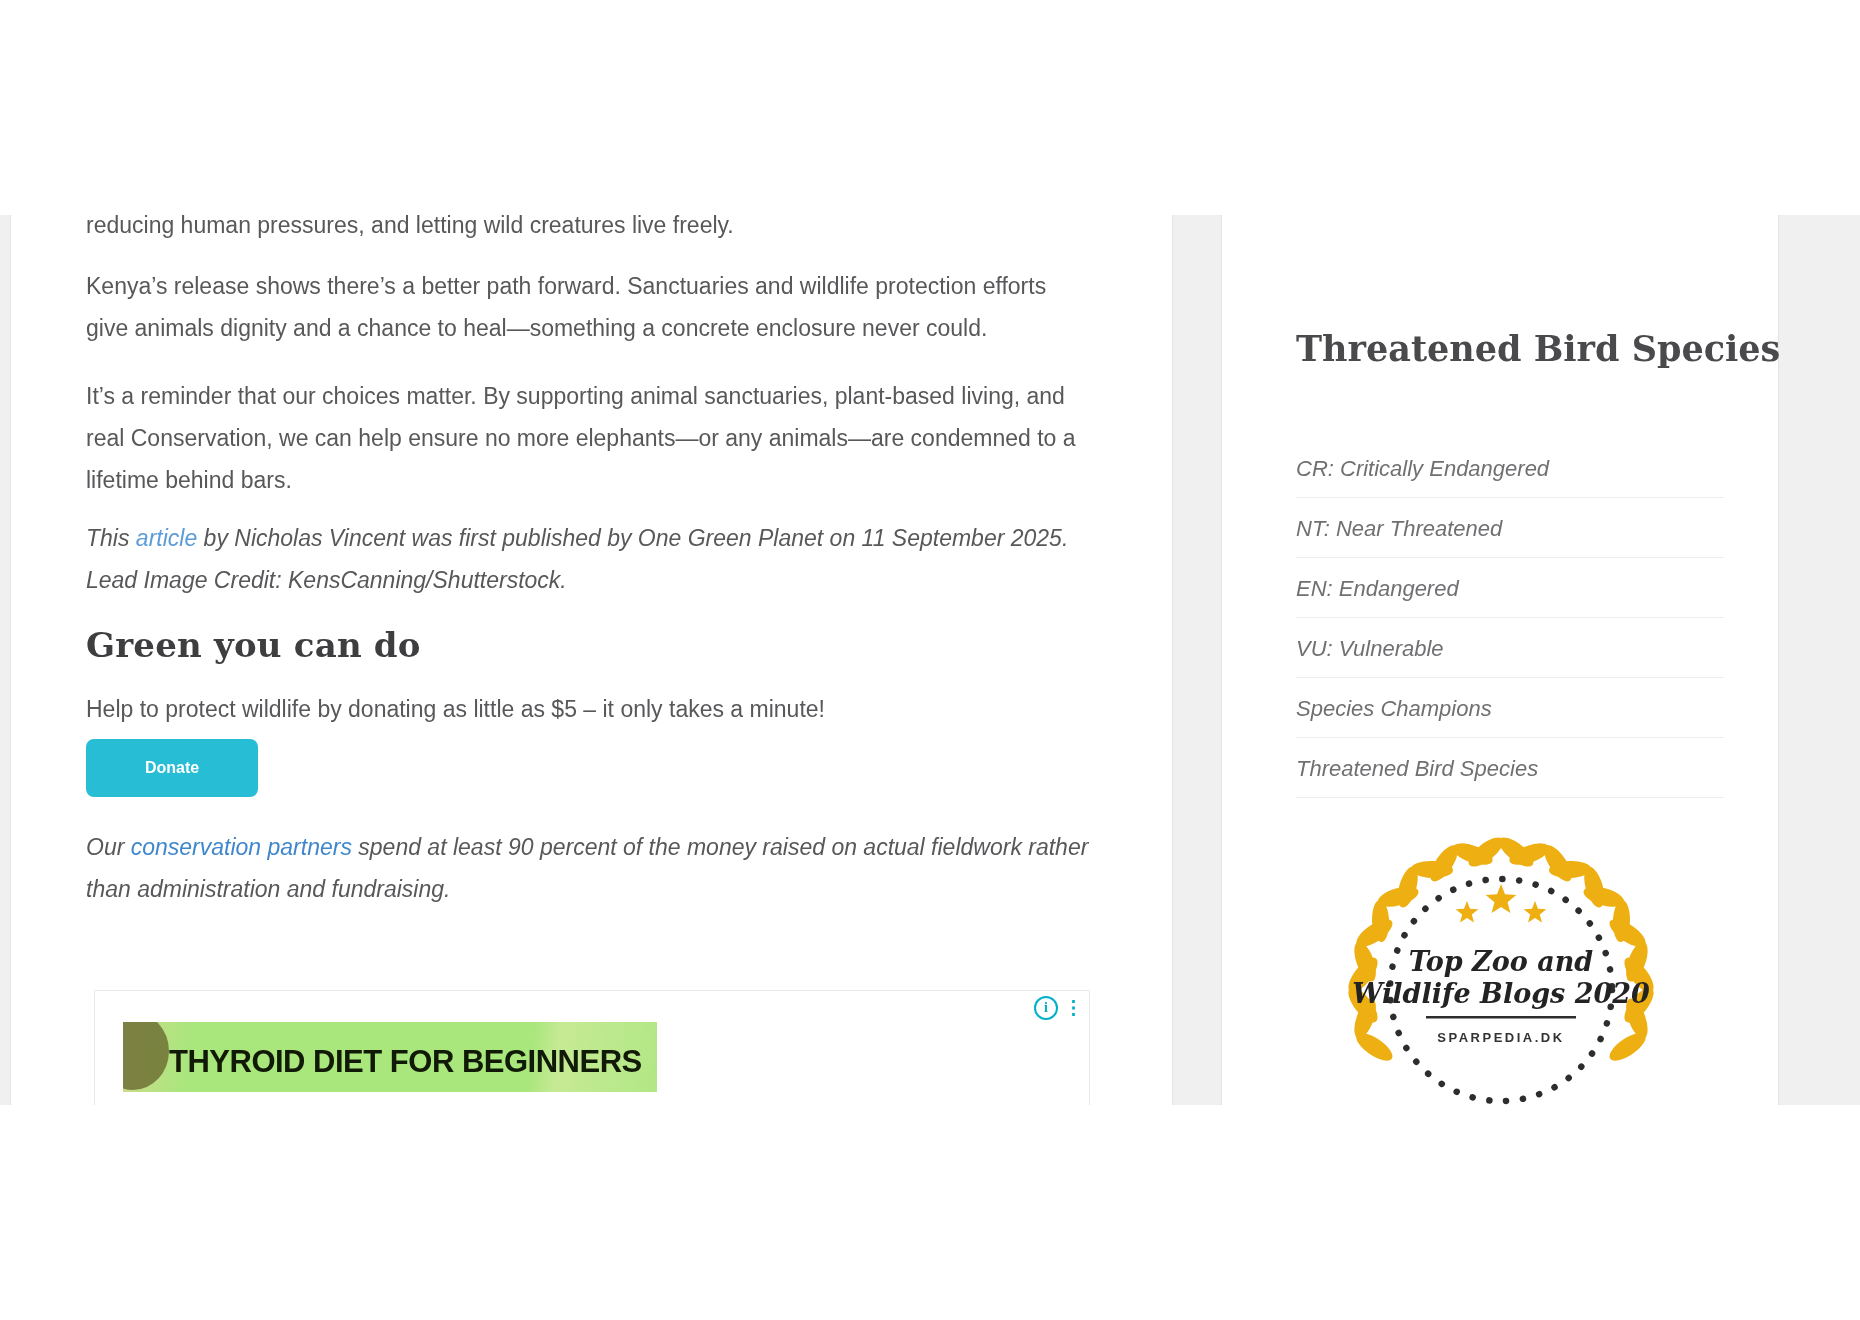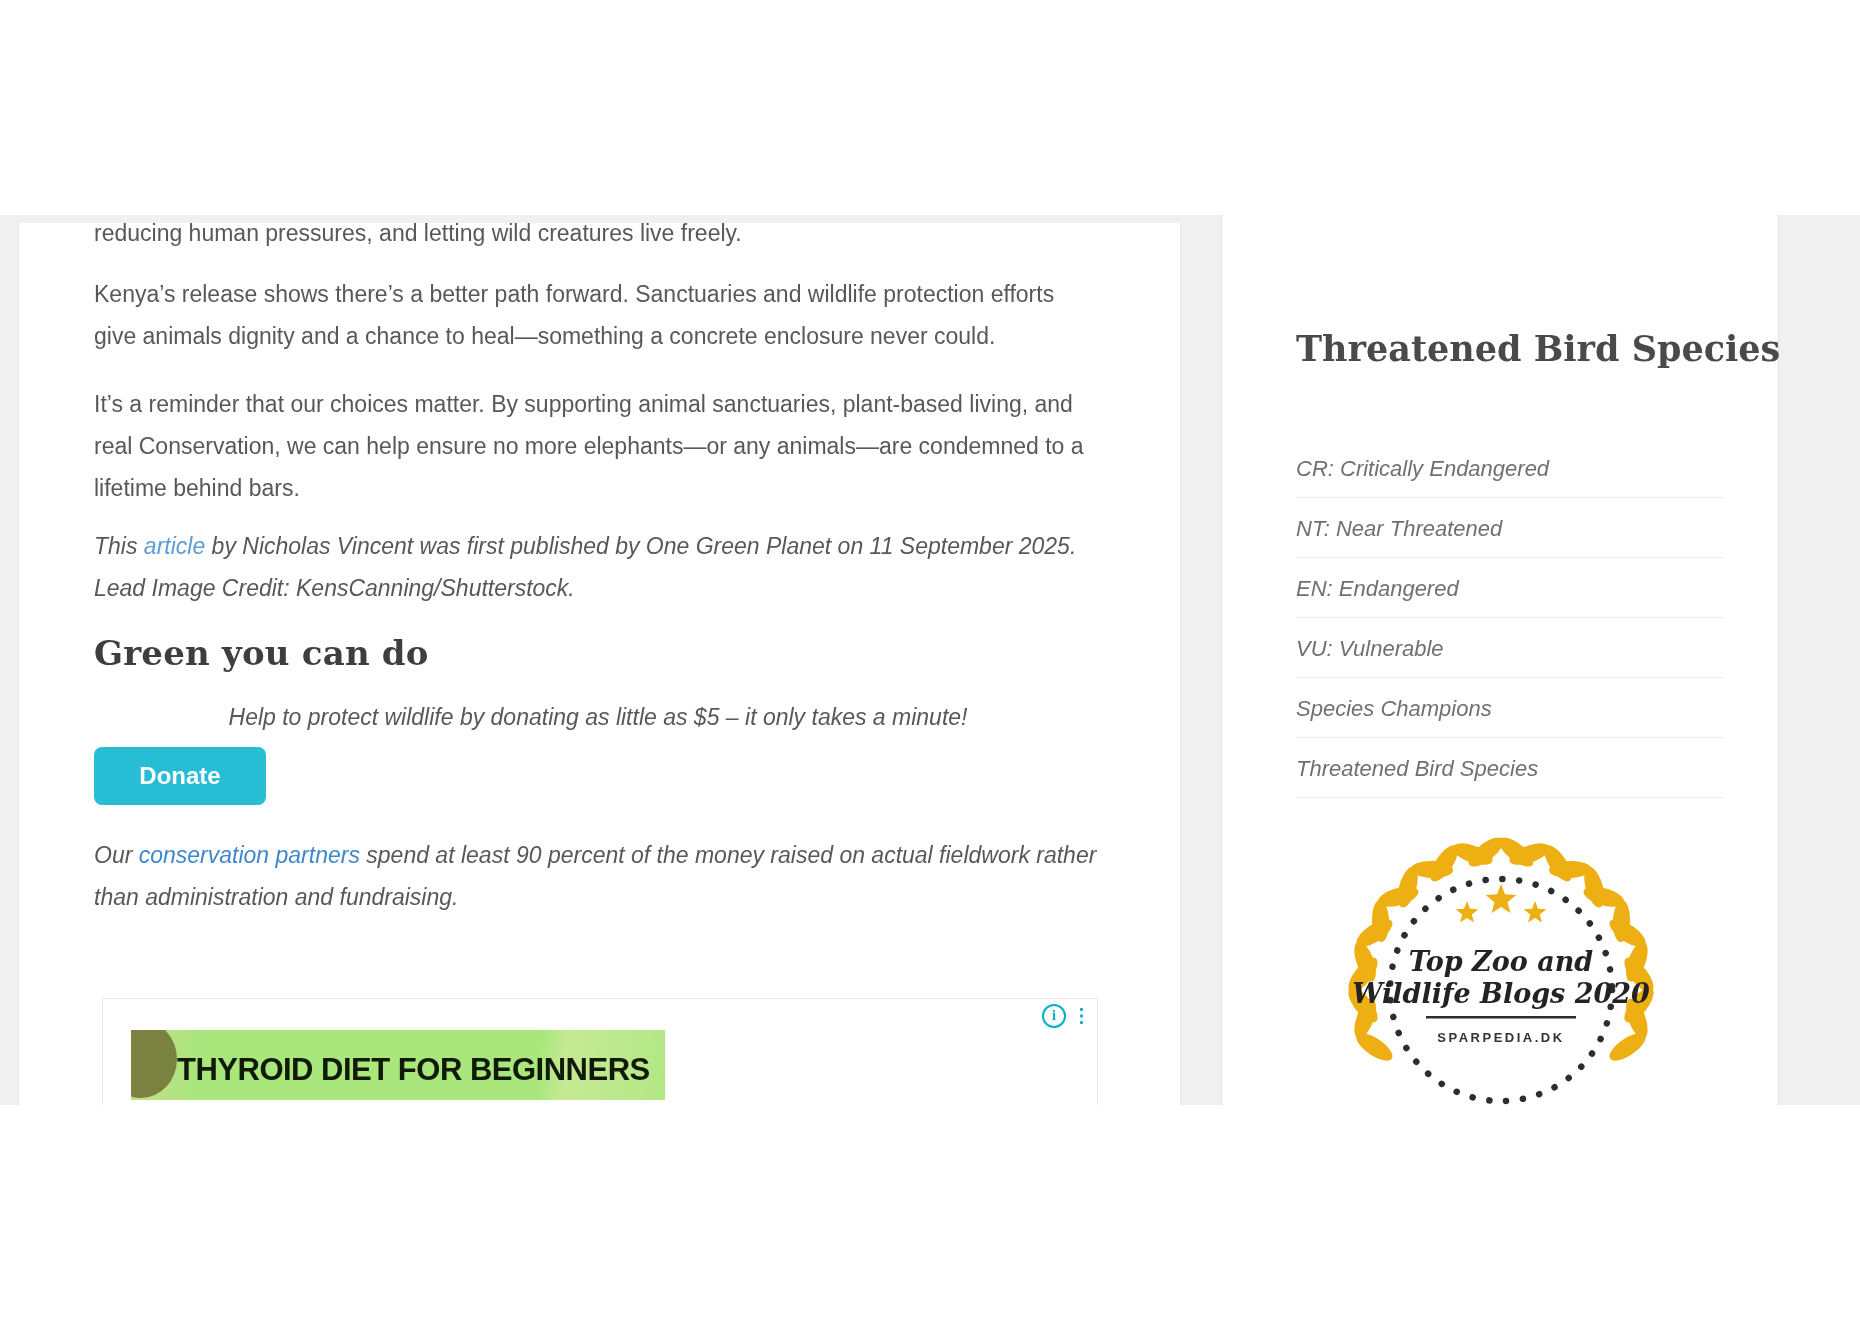--- a/index.html
+++ b/index.html
@@ -10,46 +10,46 @@
   }
   .band{
     position:absolute;left:0;top:215px;width:1860px;height:890px;
     background:#f0f0f1;overflow:hidden;
   }
   .card{
     position:absolute;top:0;height:100%;background:#ffffff;
     border-left:1px solid #e4e4e5;border-right:1px solid #e4e4e5;
     box-sizing:border-box;
   }
-  .main-card{left:18px;width:1163px;margin-top:8px;}
+  .main-card{left:10px;width:1163px;}
   .sidebar-card{left:1221px;width:558px;}
 
   
   .content{padding:0 78px 0 75px;}
   .content p{
     margin:0;color:#58585b;font-size:23px;line-height:42px;
   }
   .p-clip{margin-top:-6px !important;line-height:32px !important;}
   .p-kenya{margin-top:24px !important;}
   .p-reminder{margin-top:26px !important;}
   .p-credit{margin-top:16px !important;font-style:italic;}
-  .p-cta{margin-top:26px !important;font-style:italic;line-height:32px !important;text-align:center;}
+  .p-cta{margin-top:26px !important;line-height:32px !important;}
   .p-partners{margin-top:29px !important;font-style:italic;}
   a.inline-link{color:#5b9bd8;text-decoration:none;cursor:pointer;}
   a.inline-link.darker{color:#3f87cc;}
   h2.cta-heading{
     margin:22px 0 0 0;color:#3e3e40;
     font-family:"DejaVu Serif", serif;font-weight:bold;
     font-size:34px;line-height:44px;letter-spacing:.2px;
   }
   .donate-btn{
     display:block;margin-top:14px;width:172px;height:58px;
     background:#27bdd4;border:none;border-radius:8px;cursor:pointer;
     color:#ffffff;font-family:"Liberation Sans", sans-serif;
-    font-size:24px;font-weight:bold;
+    font-size:16px;font-weight:bold;
   }
 
   
   .ad-box{
     position:relative;margin:80px 0 0 8px;width:996px;height:260px;
     background:#ffffff;border:1px solid #eaeaea;box-sizing:border-box;
   }
   .ad-corner{
     position:absolute;top:5px;right:6px;display:flex;align-items:center;gap:6px;
   }

